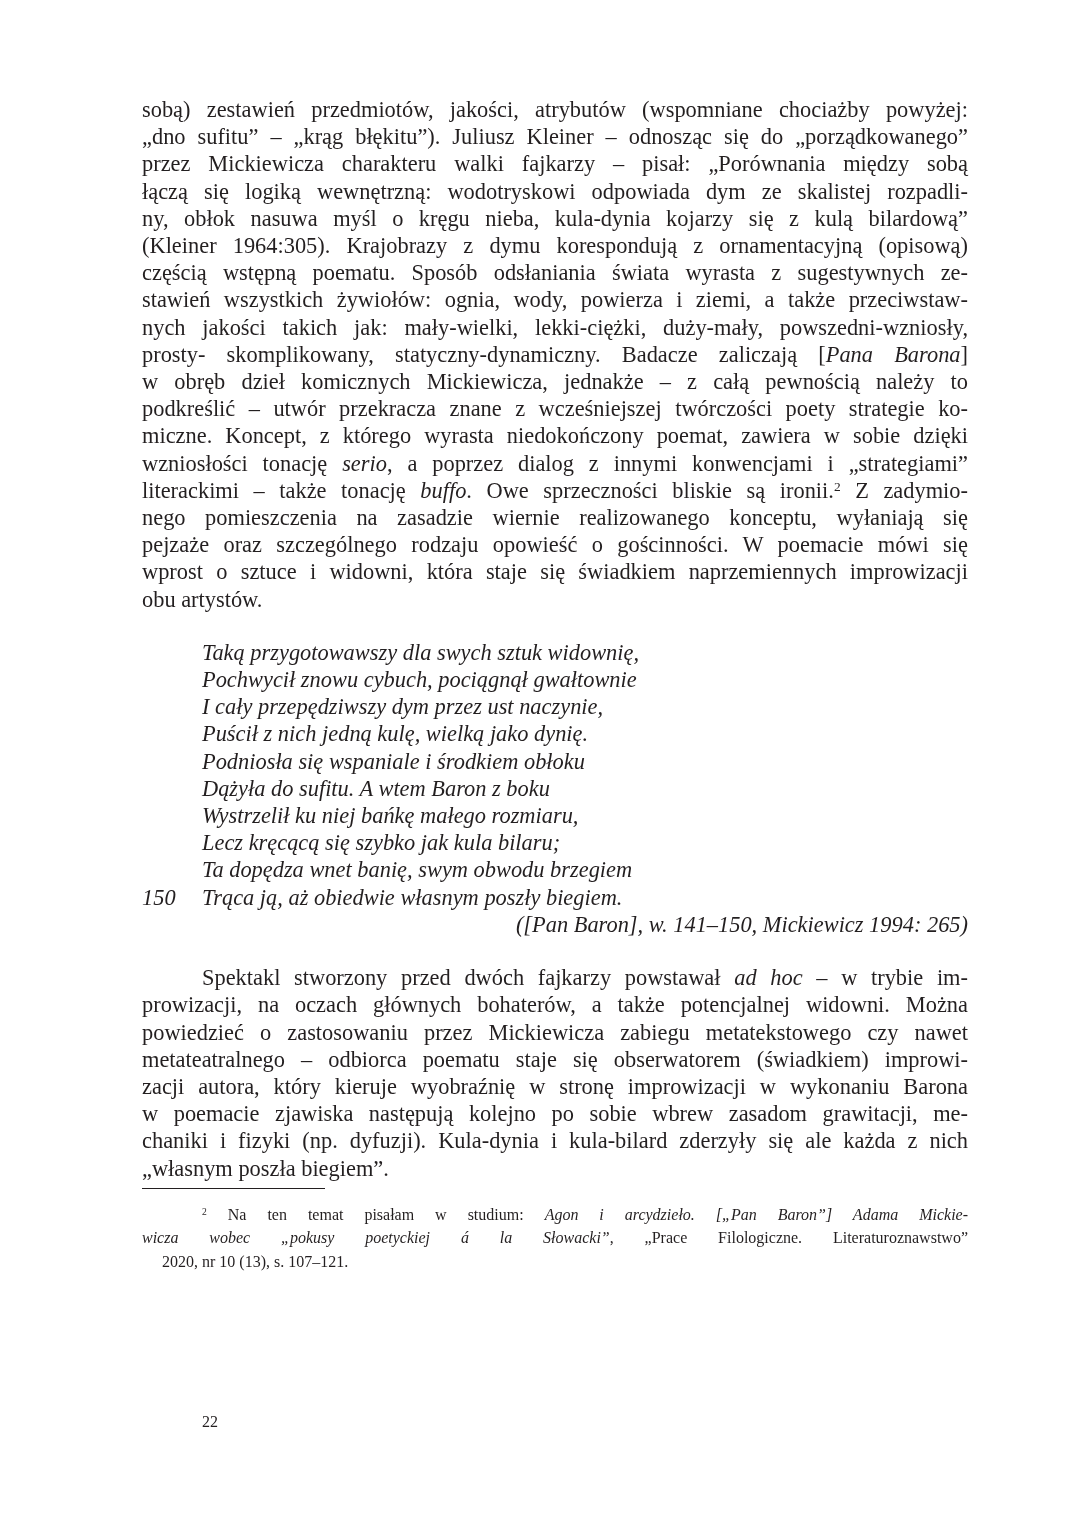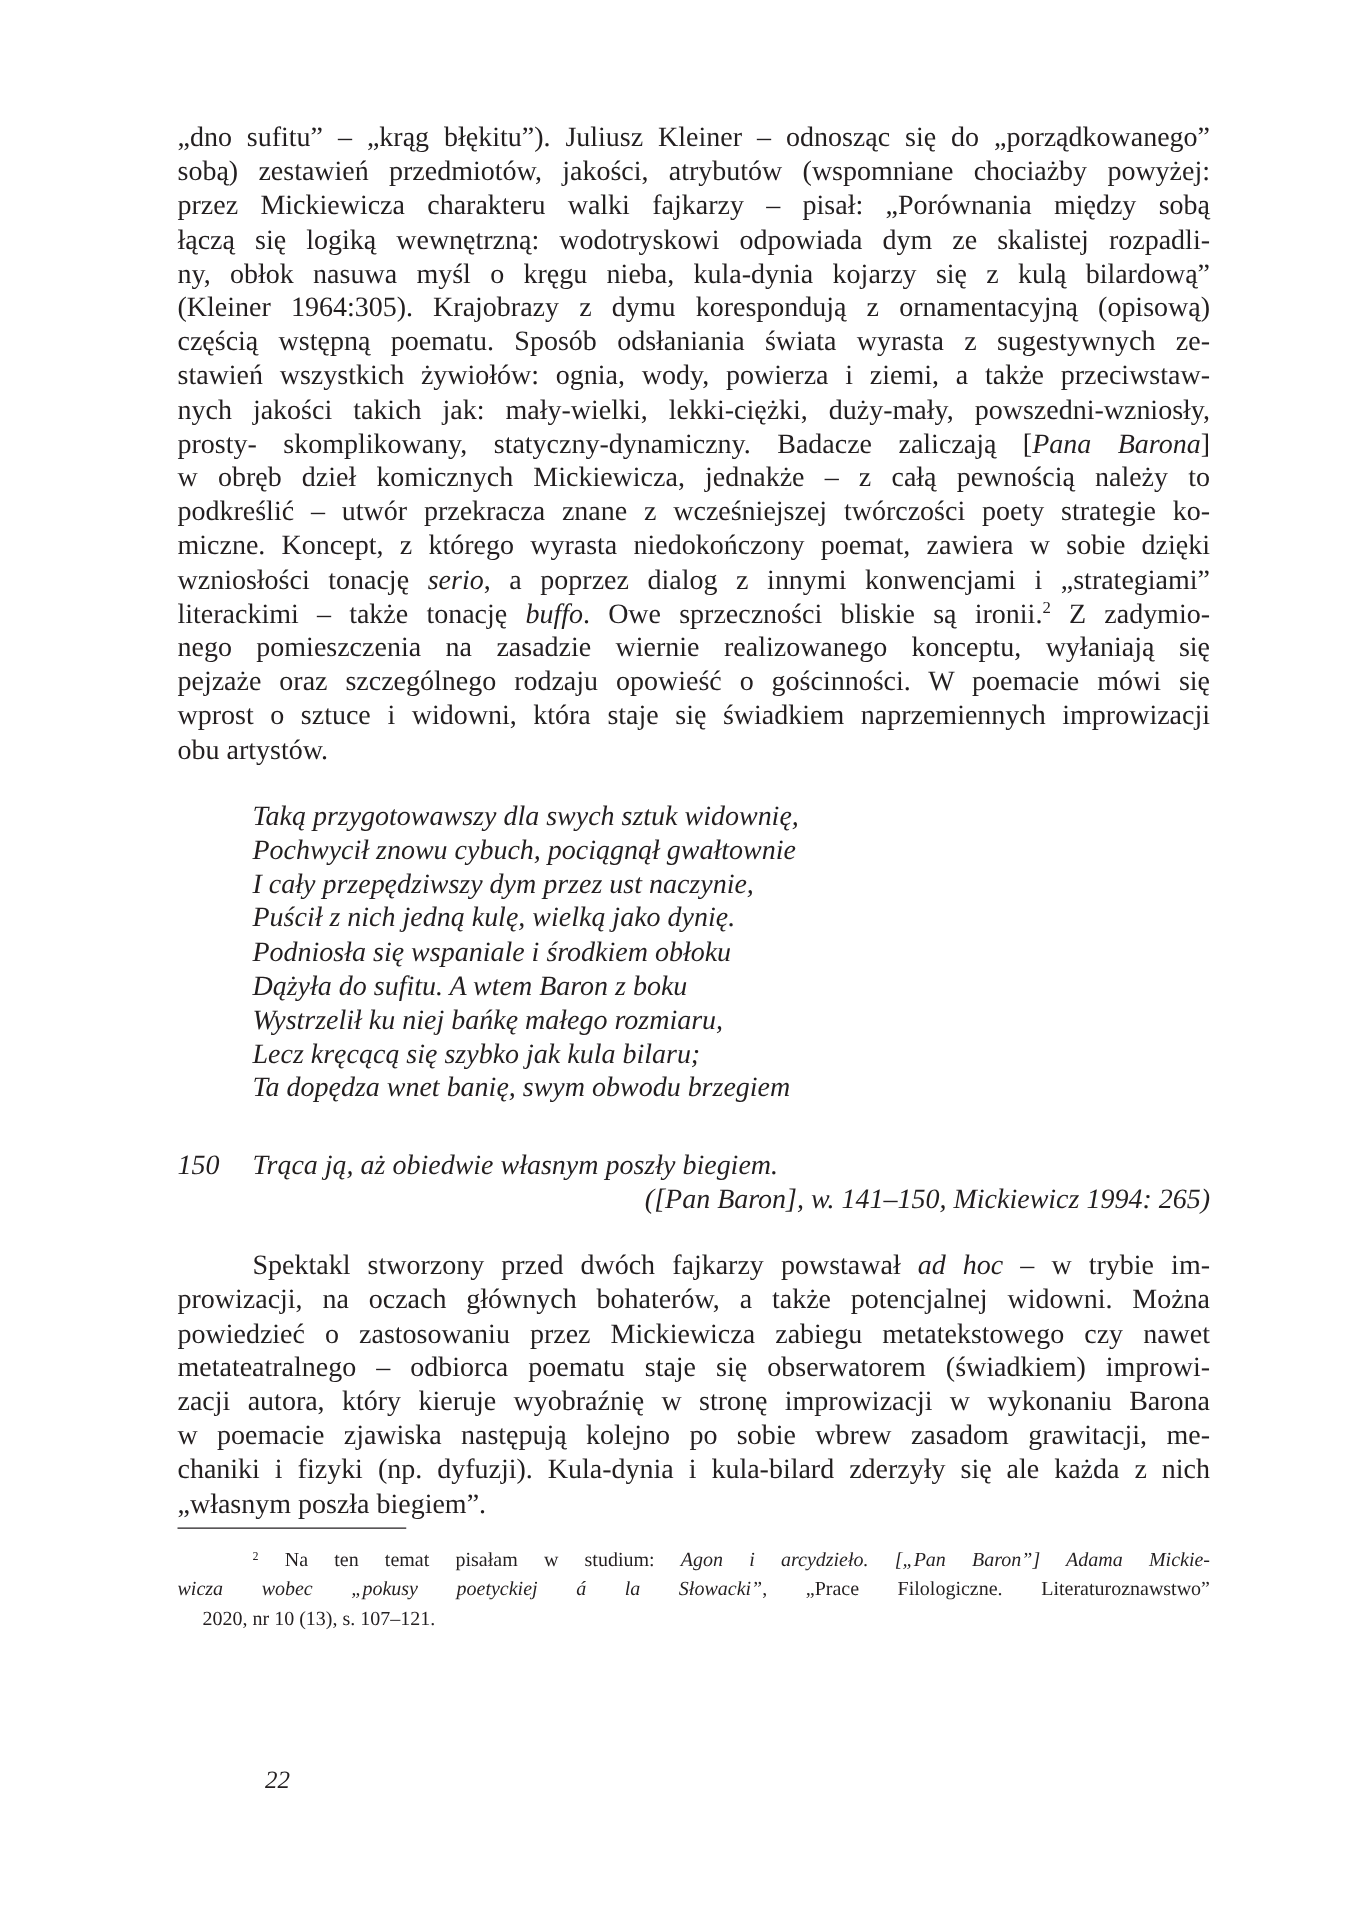--- a/index.html
+++ b/index.html
@@ -21,31 +21,31 @@
     .verse .cite { display: block; text-align: right; font-style: italic; }
     .gap-after-verse { height: 26px; }
     .rule { width: 183px; height: 0; border-top: 1.6px solid #231f20; margin: 6px 0 0 0; }
     .footnote {
       margin-top: 14px; font-size: 16px; line-height: 23.6px; text-align: justify;
     }
     .footnote .fline { display: block; white-space: nowrap; text-align: justify; text-align-last: justify; }
     .footnote .fline.first { padding-left: 60px; }
     .footnote .fline.last { text-align-last: left; margin-left: 20px; }
     sup { font-size: 0.6em; line-height: 0; vertical-align: 0.55em; }
-    .pagenum { position: absolute; left: 212px; top: 1413px; font-family: "Liberation Serif", "DejaVu Serif", serif; font-size: 20px; color: #231f20; font-style: italic; }
+    .pagenum { position: absolute; left: 202px; top: 1413px; font-family: "Liberation Serif", "DejaVu Serif", serif; font-size: 16px; color: #231f20; }
     i, em { font-style: italic; }
   </style>
 </head>
 <body>
 
 <div class="page">
 
   <div class="para">
+    <span class="line">sobą) zestawień przedmiotów, jakości, atrybutów (wspomniane chociażby powyżej:</span>
     <span class="line">„dno sufitu” – „krąg błękitu”). Juliusz Kleiner – odnosząc się do „porządkowanego”</span>
-    <span class="line">sobą) zestawień przedmiotów, jakości, atrybutów (wspomniane chociażby powyżej:</span>
     <span class="line">przez Mickiewicza charakteru walki fajkarzy – pisał: „Porównania między sobą</span>
     <span class="line">łączą się logiką wewnętrzną: wodotryskowi odpowiada dym ze skalistej rozpadli-</span>
     <span class="line">ny, obłok nasuwa myśl o kręgu nieba, kula-dynia kojarzy się z kulą bilardową”</span>
     <span class="line">(Kleiner 1964:305). Krajobrazy z dymu korespondują z ornamentacyjną (opisową)</span>
     <span class="line">częścią wstępną poematu. Sposób odsłaniania świata wyrasta z sugestywnych ze-</span>
     <span class="line">stawień wszystkich żywiołów: ognia, wody, powierza i ziemi, a także przeciwstaw-</span>
     <span class="line">nych jakości takich jak: mały-wielki, lekki-ciężki, duży-mały, powszedni-wzniosły,</span>
     <span class="line"><span>prosty- skomplikowany, statyczny-dynamiczny. Badacze zaliczają [</span><i>Pana Barona</i><span>]</span></span>
     <span class="line">w obręb dzieł komicznych Mickiewicza, jednakże – z całą pewnością należy to</span>
     <span class="line">podkreślić – utwór przekracza znane z wcześniejszej twórczości poety strategie ko-</span>
@@ -63,21 +63,21 @@
   <div class="verse">
     <span class="vline">Taką przygotowawszy dla swych sztuk widownię,</span>
     <span class="vline">Pochwycił znowu cybuch, pociągnął gwałtownie</span>
     <span class="vline">I cały przepędziwszy dym przez ust naczynie,</span>
     <span class="vline">Puścił z nich jedną kulę, wielką jako dynię.</span>
     <span class="vline">Podniosła się wspaniale i środkiem obłoku</span>
     <span class="vline">Dążyła do sufitu. A wtem Baron z boku</span>
     <span class="vline">Wystrzelił ku niej bańkę małego rozmiaru,</span>
     <span class="vline">Lecz kręcącą się szybko jak kula bilaru;</span>
     <span class="vline">Ta dopędza wnet banię, swym obwodu brzegiem</span>
-    <span class="vline" style="position:relative;margin-top:34px;"><span class="lnum" style="left:-60px;">150</span><span>Trąca ją, aż obiedwie własnym poszły biegiem.</span></span>
+    <span class="vline" style="position:relative;"><span class="lnum" style="left:-60px;">150</span><span>Trąca ją, aż obiedwie własnym poszły biegiem.</span></span>
     <span class="cite">([Pan Baron], w. 141–150, Mickiewicz 1994: 265)</span>
   </div>
 
   <div class="gap-after-verse"></div>
 
   <div class="para">
     <span class="line" style="padding-left:60px;"><span>Spektakl stworzony przed dwóch fajkarzy powstawał </span><i>ad hoc</i><span> – w trybie im-</span></span>
     <span class="line">prowizacji, na oczach głównych bohaterów, a także potencjalnej widowni. Można</span>
     <span class="line">powiedzieć o zastosowaniu przez Mickiewicza zabiegu metatekstowego czy nawet</span>
     <span class="line">metateatralnego – odbiorca poematu staje się obserwatorem (świadkiem) improwi-</span>

